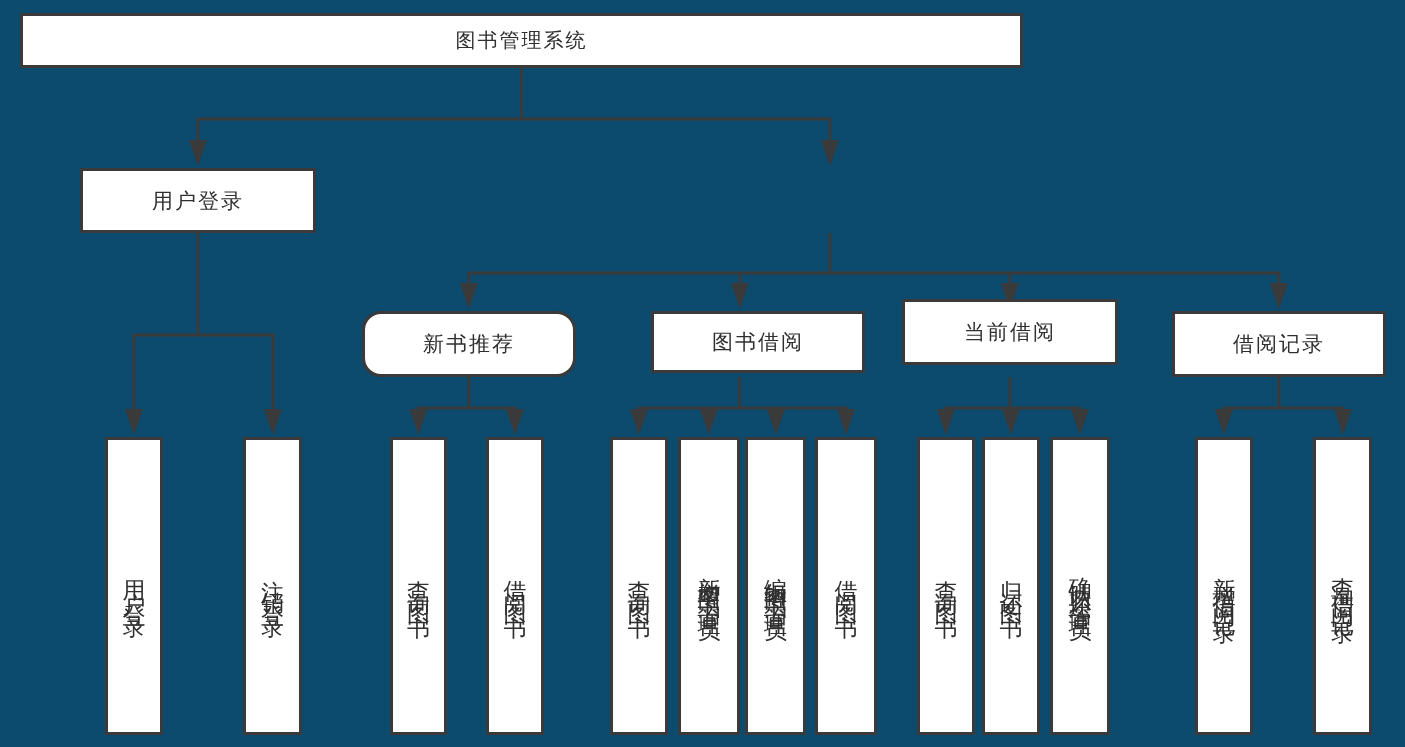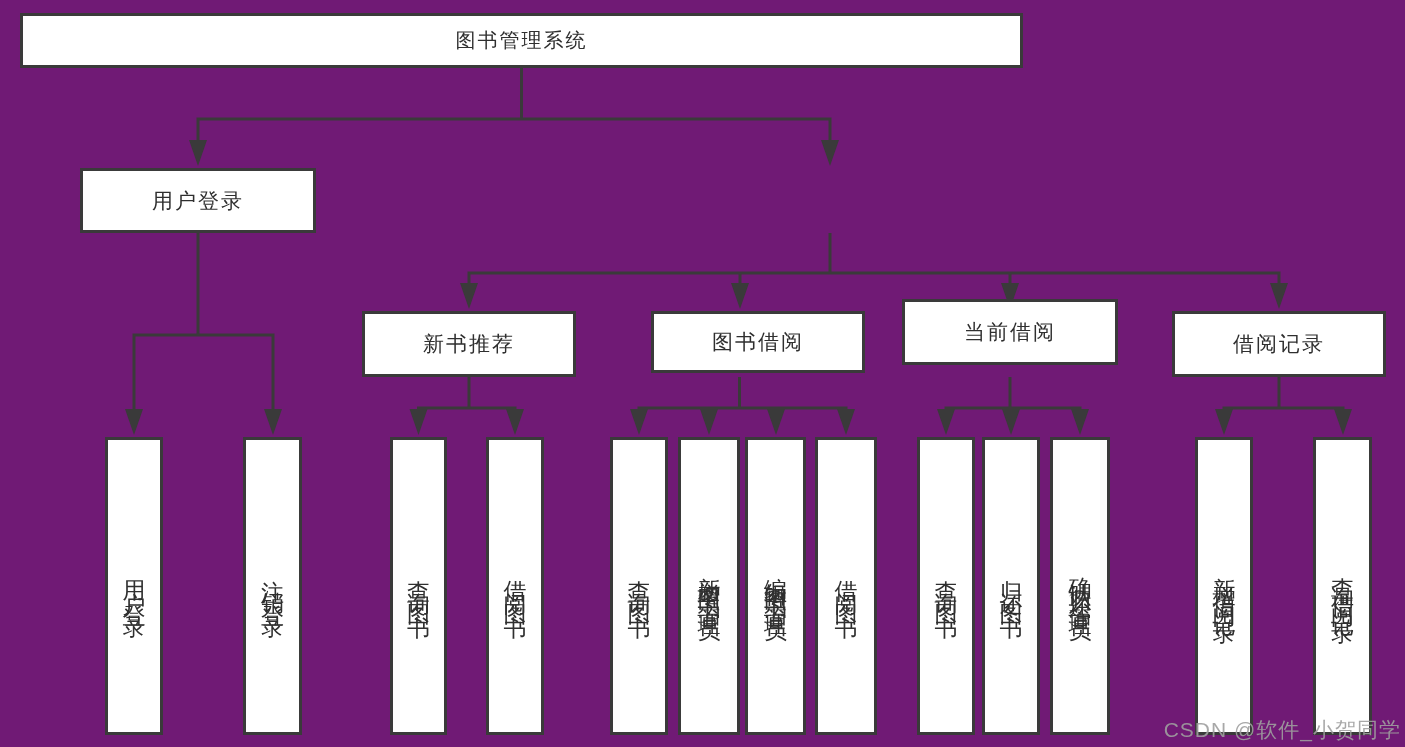--- a/index.html
+++ b/index.html
@@ -4,21 +4,21 @@
 <style>
   html, body {
     margin: 0;
     padding: 0;
     background: #ffffff;
   }
   #stage {
     position: relative;
     width: 1405px;
     height: 747px;
-    background: #701a75;
+    background: #0c4a6e;
     font-family: "Liberation Sans", "DejaVu Sans", sans-serif;
     color: #2f2f2f;
     overflow: hidden;
   }
   #connectors {
     position: absolute;
     left: 0;
     top: 0;
     width: 1405px;
     height: 747px;
@@ -112,21 +112,21 @@
   </svg>
 
   <div class="box hbox root-box" style="left:20px; top:13px; width:1003px; height:55px;">
     <span>图书管理系统</span>
   </div>
 
   <div class="box hbox" style="left:80px; top:168px; width:236px; height:65px;">
     <span>用户登录</span>
   </div>
 
-  <div class="box hbox" style="left:362px; top:311px; width:214px; height:66px;">
+  <div class="box hbox" style="left:362px; top:311px; width:214px; height:66px;border-radius:19px;">
     <span>新书推荐</span>
   </div>
   <div class="box hbox" style="left:651px; top:311px; width:214px; height:62px;">
     <span>图书借阅</span>
   </div>
   <div class="box hbox" style="left:902px; top:299px; width:216px; height:66px;">
     <span>当前借阅</span>
   </div>
   <div class="box hbox" style="left:1172px; top:311px; width:214px; height:66px;">
     <span>借阅记录</span>
@@ -169,15 +169,14 @@
     <span>确认归还（管理员）</span>
   </div>
 
   <div class="box vbox leaf-mid" style="left:1195px; top:437px; width:58px; height:298px;">
     <span>新增借阅记录</span>
   </div>
   <div class="box vbox leaf-mid" style="left:1313px; top:437px; width:59px; height:298px;">
     <span>查询借阅记录</span>
   </div>
 
-  <div id="watermark">CSDN @软件_小贺同学</div>
 
 </div>
 
 </body></html>

